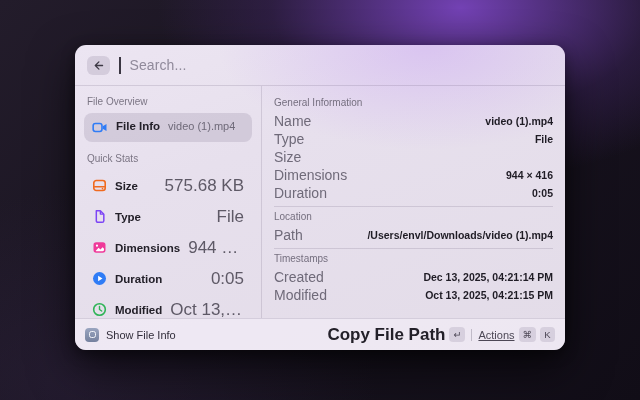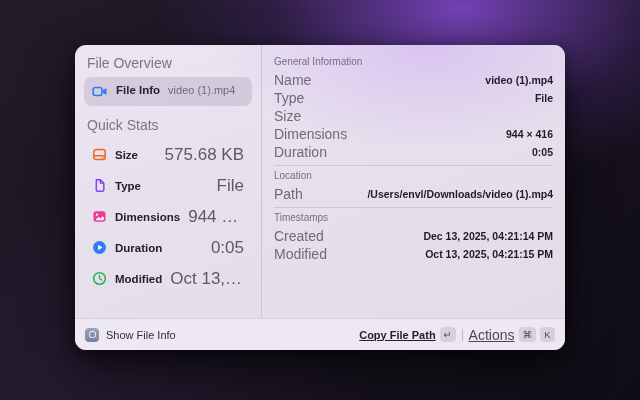--- a/index.html
+++ b/index.html
@@ -30,21 +30,21 @@
   .searchbar { height:41px; flex:none; display:flex; align-items:center; gap:9px;
     padding:0 12px; border-bottom:1px solid var(--divider); position:relative; z-index:1; }
   .back-btn { width:23px; height:19px; border-radius:6px; background:rgba(92,80,110,0.16);
     display:flex; align-items:center; justify-content:center; flex:none; cursor:pointer; }
   .caret { width:1.5px; height:17px; background:#3a3642; flex:none; }
   .search-text { font-size:14px; color:#908a9b; letter-spacing:0.1px; }
 
   
   .content { flex:1; display:flex; min-height:0; position:relative; z-index:1; }
   .sidebar { width:187px; flex:none; border-right:1px solid var(--divider); padding:7px 9px; }
-  .side-header { font-size:14px; color:#7b7584; margin:3px 3px 6px; }
+  .side-header { font-size:10px; color:#7b7584; margin:3px 3px 6px; }
   .side-header.mt { margin-top:11px; }
 
   .file-row { display:flex; gap:8px; padding:7px 8px;
     border-radius:8px; background:rgba(98,85,120,0.16); cursor:pointer; }
   .file-row .ttl { font-size:11.5px; font-weight:700; color:#232029; white-space:nowrap; }
   .file-row .sub { font-size:11px; color:#6f6a79; white-space:nowrap; overflow:hidden; text-overflow:ellipsis; }
 
   .stat-row { display:flex; align-items:center; gap:8px; height:31px; padding:0 8px;
     border-radius:8px; cursor:pointer; }
   .stat-row .lbl { font-size:11.5px; font-weight:600; color:#232029; flex:1; white-space:nowrap; }
@@ -69,34 +69,43 @@
   
   .footer { height:32px; flex:none; border-top:1px solid var(--divider);
     display:flex; align-items:center; gap:7px; padding:0 10px;
     background:rgba(245,241,249,0.55); position:relative; z-index:1; }
   .ext-icon { width:14px; height:14px; border-radius:4px; flex:none;
     background:linear-gradient(180deg,#9aa5c0 0%,#75819e 100%);
     display:flex; align-items:center; justify-content:center; }
   .ext-icon span { width:7px; height:7px; border:1.4px solid #f2f4f9; border-radius:2.5px; display:block; }
   .footer-left-label { font-size:11px; color:#322e3b; }
   .footer-right { margin-left:auto; display:flex; align-items:center; gap:6px; }
-  .act-primary { font-size:11px; font-weight:700; color:#232029; cursor:pointer;text-decoration:underline; }
-  .act-secondary { font-size:14px; color:#4d4856; cursor:pointer;text-decoration:underline; }
+  .act-primary { font-size:17px; font-weight:700; color:#232029; cursor:pointer; }
+  .act-secondary { font-size:11px; color:#4d4856; cursor:pointer;text-decoration:underline; }
   .keycap { min-width:15px; height:15px; padding:0 4px; border-radius:4px;
     background:rgba(88,76,105,0.15); color:#4d4856; font-size:9.5px;
     display:flex; align-items:center; justify-content:center; }
   .vsep { width:1px; height:12px; background:rgba(60,52,75,0.25); }
 
   .btn-group { display:flex; align-items:center; gap:4px; cursor:pointer; }
 </style>
 </head>
 <body>
 
 <div class="window">
 
+  <div class="searchbar">
+    <div class="back-btn">
+      <svg width="13" height="13" viewBox="0 0 16 16">
+        <path d="M8.5 3.5 L4 8 L8.5 12.5 M4.3 8 H13" fill="none" stroke="#3c3844" stroke-width="1.6" stroke-linecap="round" stroke-linejoin="round"></path>
+      </svg>
+    </div>
+    <div class="caret"></div>
+    <div class="search-text">Search...</div>
+  </div>
 
   <div class="content">
 
     <div class="sidebar">
       <div class="side-header">File Overview</div>
 
       <div class="file-row">
         <span class="icon ic-blue">
           <svg width="16" height="15" viewBox="0 0 17 16">
             <rect x="1.2" y="3.7" width="9.4" height="8.6" rx="2.4" fill="none" stroke="currentColor" stroke-width="1.7"></rect>

